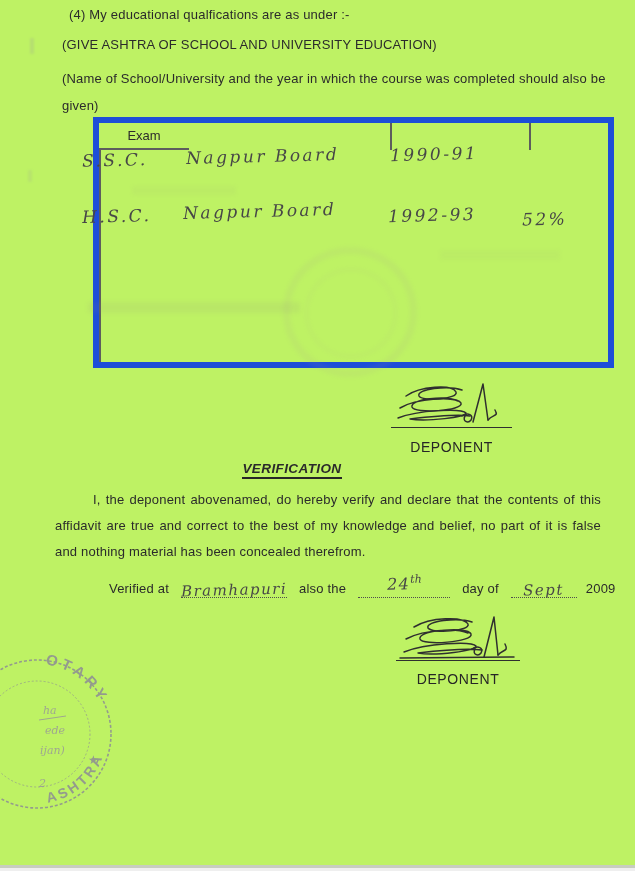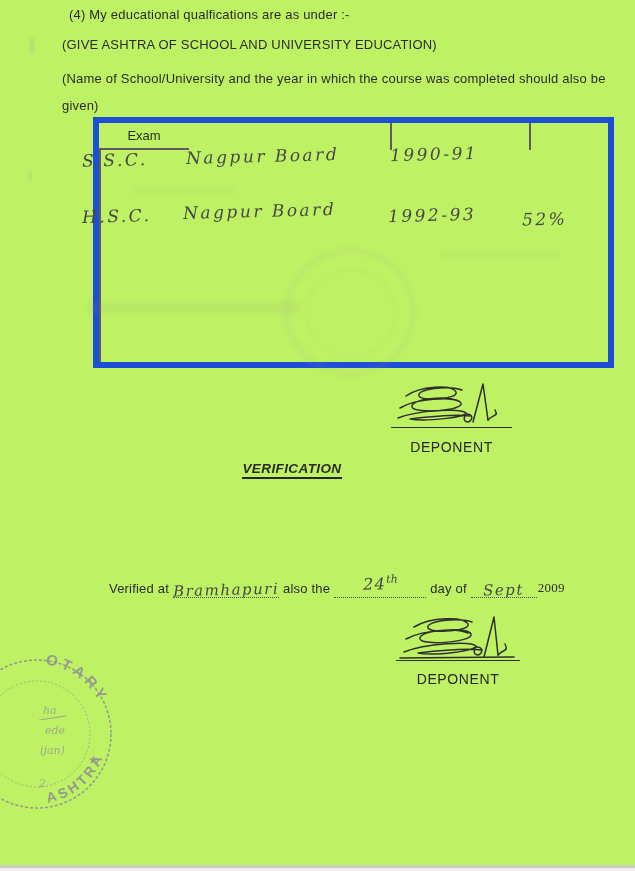--- a/index.html
+++ b/index.html
@@ -64,30 +64,30 @@
   .verif-head-wrap { top:461px; left:55px; width:474px; text-align:center;font-style:italic; }
   .verif-head {
     display:inline-block; font-size:13.5px; font-weight:bold; letter-spacing:.4px;
     border-bottom:2px solid #262626; padding-bottom:1px;
   }
   .verif-body {
     top:487px; left:55px; width:546px; line-height:26px; text-align:justify; text-indent:38px;
   }
 
   
-  .verified-line { top:574px; left:105px; display:flex; align-items:flex-end; height:24px; }
+  .verified-line { top:574px; left:105px; display:flex; align-items:flex-end; height:24px;gap:8px; }
   .verified-line .lbl { padding:0 4px 2px 4px; }
   .fill { border-bottom:1.6px dotted #4e4e4e; text-align:center; position:relative; }
   .fill.place { width:106px; }
   .fill.day   { width:92px; }
   .fill.month { width:66px; }
   .fill .hand { display:inline-block; position:relative; top:2px; }
   .fill.day .hand { top:-4px; font-size:16px; }
   .fill.day sup { font-size:11px; letter-spacing:0; }
-  .yr { padding-bottom:2px; margin-left:-3px;font-family:Liberation Serif, serif; }
+  .yr { padding-bottom:2px; margin-left:-3px; }
 
   
   .stamp-wrap { left:-58px; top:642px; width:190px; height:182px; opacity:.85; }
 
   
   .bottom-strip { top:865px; left:0; width:635px; height:3px; background:#c9c9c9; opacity:.9; }
   .bottom-strip2 { top:868px; left:0; width:635px; height:3px; background:#efefef; }
 </style>
 </head>
 <body>
@@ -131,20 +131,21 @@
       <path d="M87,41 L97,3 L102,39"></path>
       <path d="M102,39 C107,33 113,36 109,29"></path>
     </g>
   </svg>
   <div class="abs sig-rule" style="left:391px; top:427px; width:121px;"></div>
   <div class="abs deponent" style="left:391px; top:439px; width:121px;">DEPONENT</div>
 
   <div class="abs verif-head-wrap">
     <span class="verif-head">VERIFICATION</span>
   </div>
+  <div class="abs typed verif-body">I, the deponent abovenamed, do hereby verify and declare that the contents of this affidavit are true and correct to the best of my knowledge and belief, no part of it is false and nothing material has been concealed therefrom.</div>
 
   <div class="abs verified-line">
     <span class="lbl typed">Verified at</span>
     <span class="fill place"><span class="hand sm">Bramhapuri</span></span>
     <span class="lbl typed">also the</span>
     <span class="fill day"><span class="hand sm"><span>24</span><sup>th</sup></span></span>
     <span class="lbl typed">day of</span>
     <span class="fill month"><span class="hand sm">Sept</span></span>
     <span class="lbl typed yr">2009</span>
   </div>

